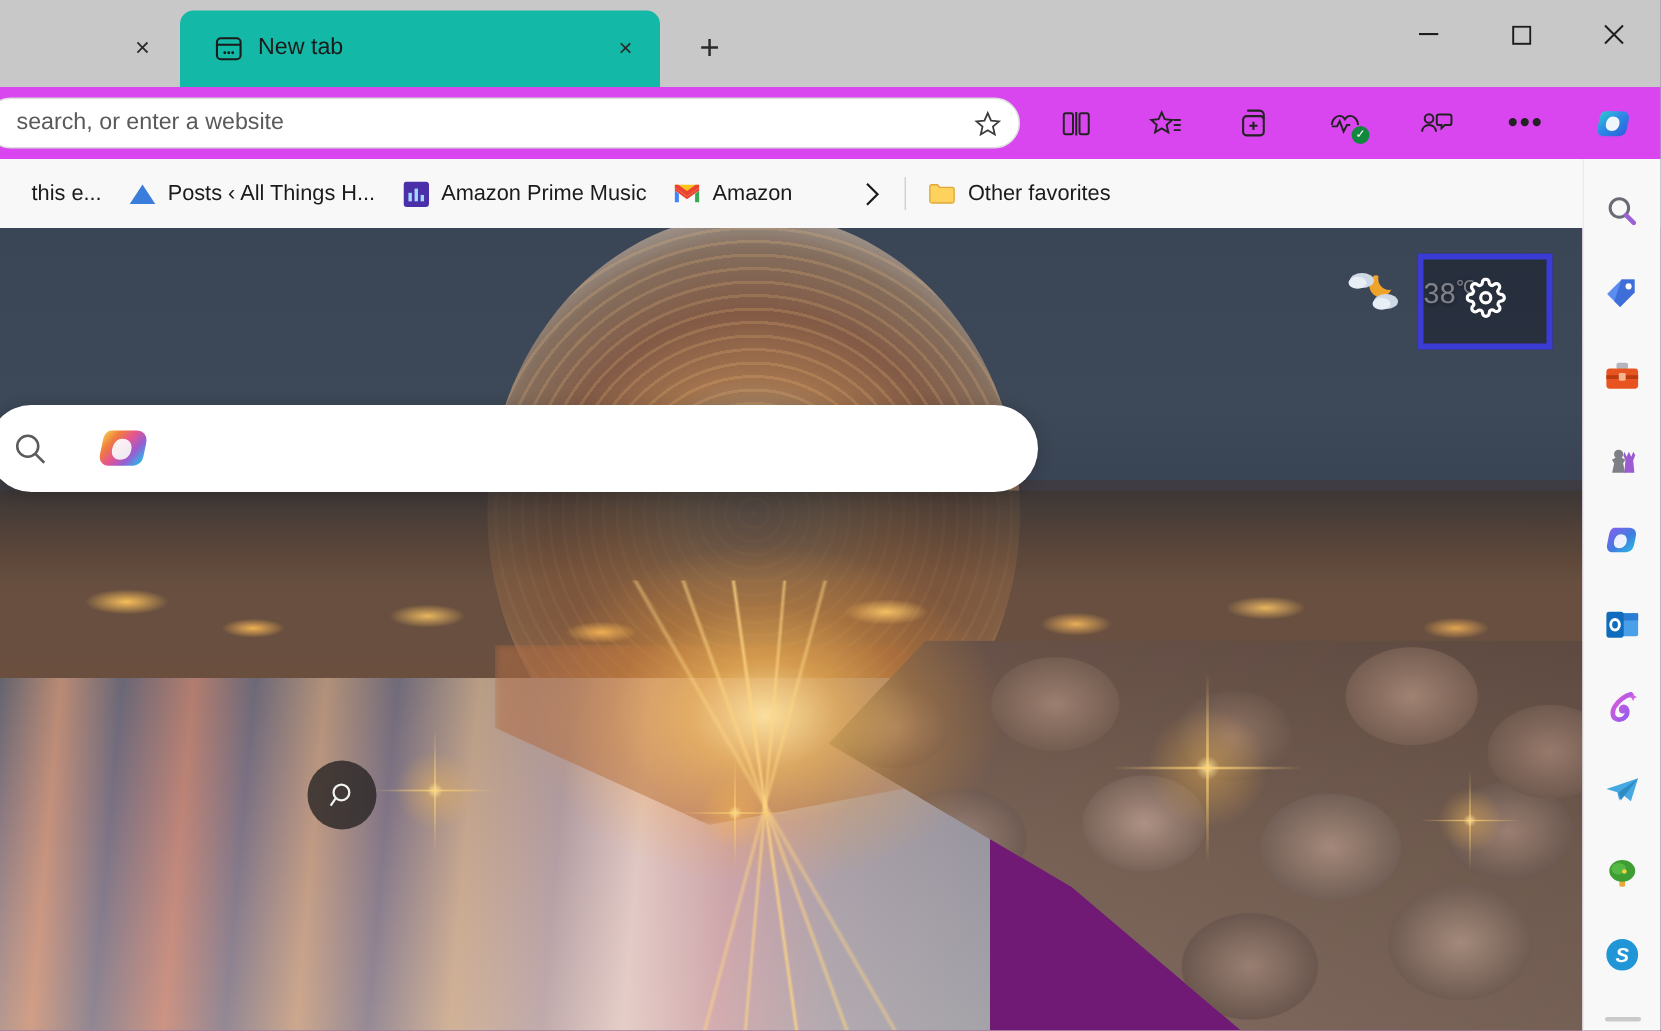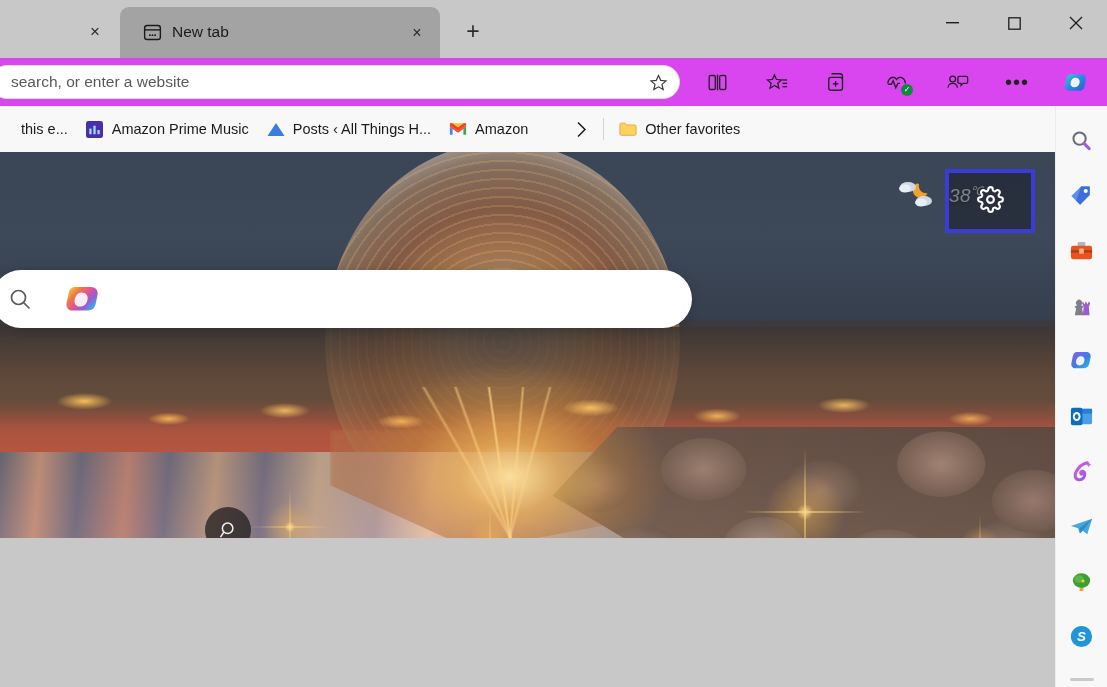--- a/index.html
+++ b/index.html
@@ -20,21 +20,21 @@
     position: absolute; left: 78px; top: 20px; width: 34px; height: 22px;
     display: flex; align-items: center; justify-content: center;
     color: #2b2b2b; font-size: 17px; line-height: 1;
   }
   .tab-partial {
     position: absolute; left: 0px; top: 6px; width: 120px; height: 46px;
     background: #c8c8c8;
   }
   .tab-active {
     position: absolute; left: 120px; top: 7px; width: 320px; height: 51px;
-    background: #a3a3a3; border-radius: 9px 9px 0 0;
+    background: #14b8a6; border-radius: 9px 9px 0 0;
   }
   .tab-favicon {
     position: absolute; left: 22px; top: 15px; width: 21px; height: 21px;
   }
   .tab-title {
     position: absolute; left: 52px; top: 13px; width: 200px;
     font-size: 15.5px; color: #1b1b1b; line-height: 24px;
     white-space: nowrap; overflow: hidden;
   }
   .tab-close {
@@ -103,22 +103,22 @@
   .bm-first { margin-left: -14px; }
   .bm-ico { width: 18px; height: 18px; display: flex; align-items: center; justify-content: center; flex: none; }
   .bm-overflow {
     width: 32px; height: 30px; display: flex; align-items: center; justify-content: center;
     color: #1b1b1b; font-size: 16px; margin-left: 28px;
   }
   .bm-sep { width: 1px; height: 22px; background: #d2d2d2; margin: 0 6px; }
 
   
   .ntp {
-    position: absolute; top: 152px; left: 0; width: 1055px; height: 386px;
-    overflow: hidden; background: #ef4444; font-style: italic;
+    position: absolute; top: 152px; left: 0; width: 1055px; height: 535px;
+    overflow: hidden; background: #701a75;
   }
   .bg-sky {
     position: absolute; inset: 0;
     background:
       linear-gradient(180deg, #3a4556 0%, #3d4858 22%, #36404f 42%, #2b3442 56%, #22303c 64%, transparent 72%);
   }
   .bg-city {
     position: absolute; left: 0; top: 175px; width: 100%; height: 135px;
     background:
       radial-gradient(ellipse 40px 12px at 8% 55%, rgba(255,196,90,.95), transparent 70%),
@@ -417,37 +417,37 @@
   <div class="bookmarks">
 
     <div class="bm bm-first">
       <span class="bm-ico"></span>
       <span>this e...</span>
     </div>
 
 
     <div class="bm">
       <span class="bm-ico">
+        <svg width="18" height="15" viewBox="0 0 18 15">
+          <polygon points="9,1 17.5,14 0.5,14" fill="#3b7ddd"></polygon>
+        </svg>
+      </span>
+      <span>Posts ‹ All Things H...</span>
+    </div>
+
+    <div class="bm">
+      <span class="bm-ico">
         <svg width="17" height="17" viewBox="0 0 18 18">
           <rect width="18" height="18" rx="2.5" fill="#4b2fa8"></rect>
           <rect x="3.5" y="8" width="2.4" height="6" fill="#9fd9ff"></rect>
           <rect x="7.8" y="5" width="2.4" height="9" fill="#9fd9ff"></rect>
           <rect x="12.1" y="9.5" width="2.4" height="4.5" fill="#9fd9ff"></rect>
         </svg>
       </span>
       <span>Amazon Prime Music</span>
-    </div>
-
-    <div class="bm">
-      <span class="bm-ico">
-        <svg width="18" height="15" viewBox="0 0 18 15">
-          <polygon points="9,1 17.5,14 0.5,14" fill="#3b7ddd"></polygon>
-        </svg>
-      </span>
-      <span>Posts ‹ All Things H...</span>
     </div>
 
     <div class="bm">
       <span class="bm-ico">
         <svg width="18" height="14" viewBox="0 0 20 15">
           <path d="M1 14V3.2L10 9.6 19 3.2V14h-3V7.6L10 12 4 7.6V14z" fill="#ffffff"></path>
           <path d="M1 14h3V7.6L1 5.3z" fill="#4285f4"></path>
           <path d="M16 14h3V5.3l-3 2.3z" fill="#34a853"></path>
           <path d="M1 3.2 1 5.3 10 11.7 19 5.3V3.2L10 9.6z" fill="#ea4335"></path>
           <path d="M19 1H1v2.2l9 6.4 9-6.4z" fill="#fbbc04" opacity=".9"></path>

